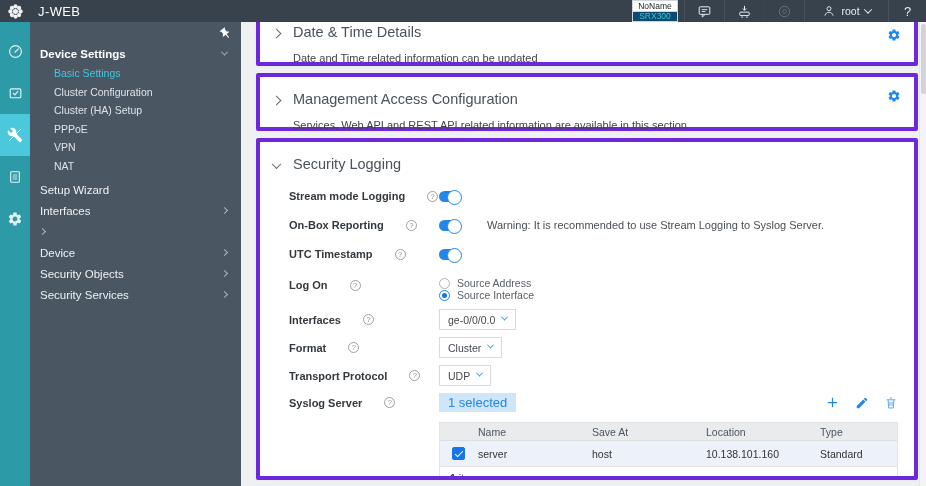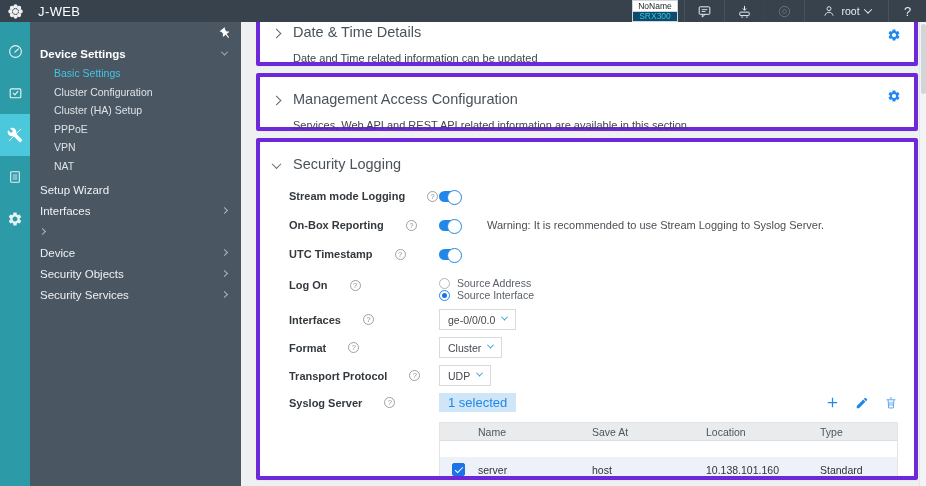--- a/index.html
+++ b/index.html
@@ -113,21 +113,21 @@
 
   .badge-selected { background: #cfe5f8; color: #2287e8; font-size: 13px; padding: 2px 9px; }
   .sl-actions { margin-left: auto; display: flex; align-items: center; gap: 15px; color: #2287e8; }
   .sl-actions .act { cursor: pointer; color: #2287e8; }
   .sl-actions .trash { color: #5aa7ee; }
 
   
   .tbl { margin-left: 150px; border: 1px solid #e2e4e6; font-size: 10.5px; }
   .tbl-grid { display: grid; grid-template-columns: 36px 114px 114px 114px 1fr; align-items: center; }
   .tbl-head { background: #e9ebed; height: 18px; color: #4e555b; border-bottom: 1px solid #dcdee0; }
-  .tbl-row { background: #edf1fa; height: 26px; border-bottom: 1px solid #e2e4e6; margin-top: 16px; }
+  .tbl-row { background: #edf1fa; height: 26px; border-bottom: 1px solid #e2e4e6; }
   .cell { padding-left: 2px; }
   .cb-cell { display: flex; justify-content: center; }
   .checkbox { width: 13px; height: 13px; background: #1a73e8; border: 1px solid #1a73e8; border-radius: 2px; position: relative; cursor: pointer; }
   .checkbox::after { content: ""; position: absolute; left: 4px; top: 1px; width: 3px; height: 7px; border: solid #fff; border-width: 0 1.5px 1.5px 0; transform: rotate(45deg); }
   .tbl-footer { background: #fff; height: 22px; display: flex; align-items: center; padding-left: 10px; gap: 3px; }
   .tbl-footer .cnt { font-weight: bold; }
 </style>
 </head>
 <body>
 

